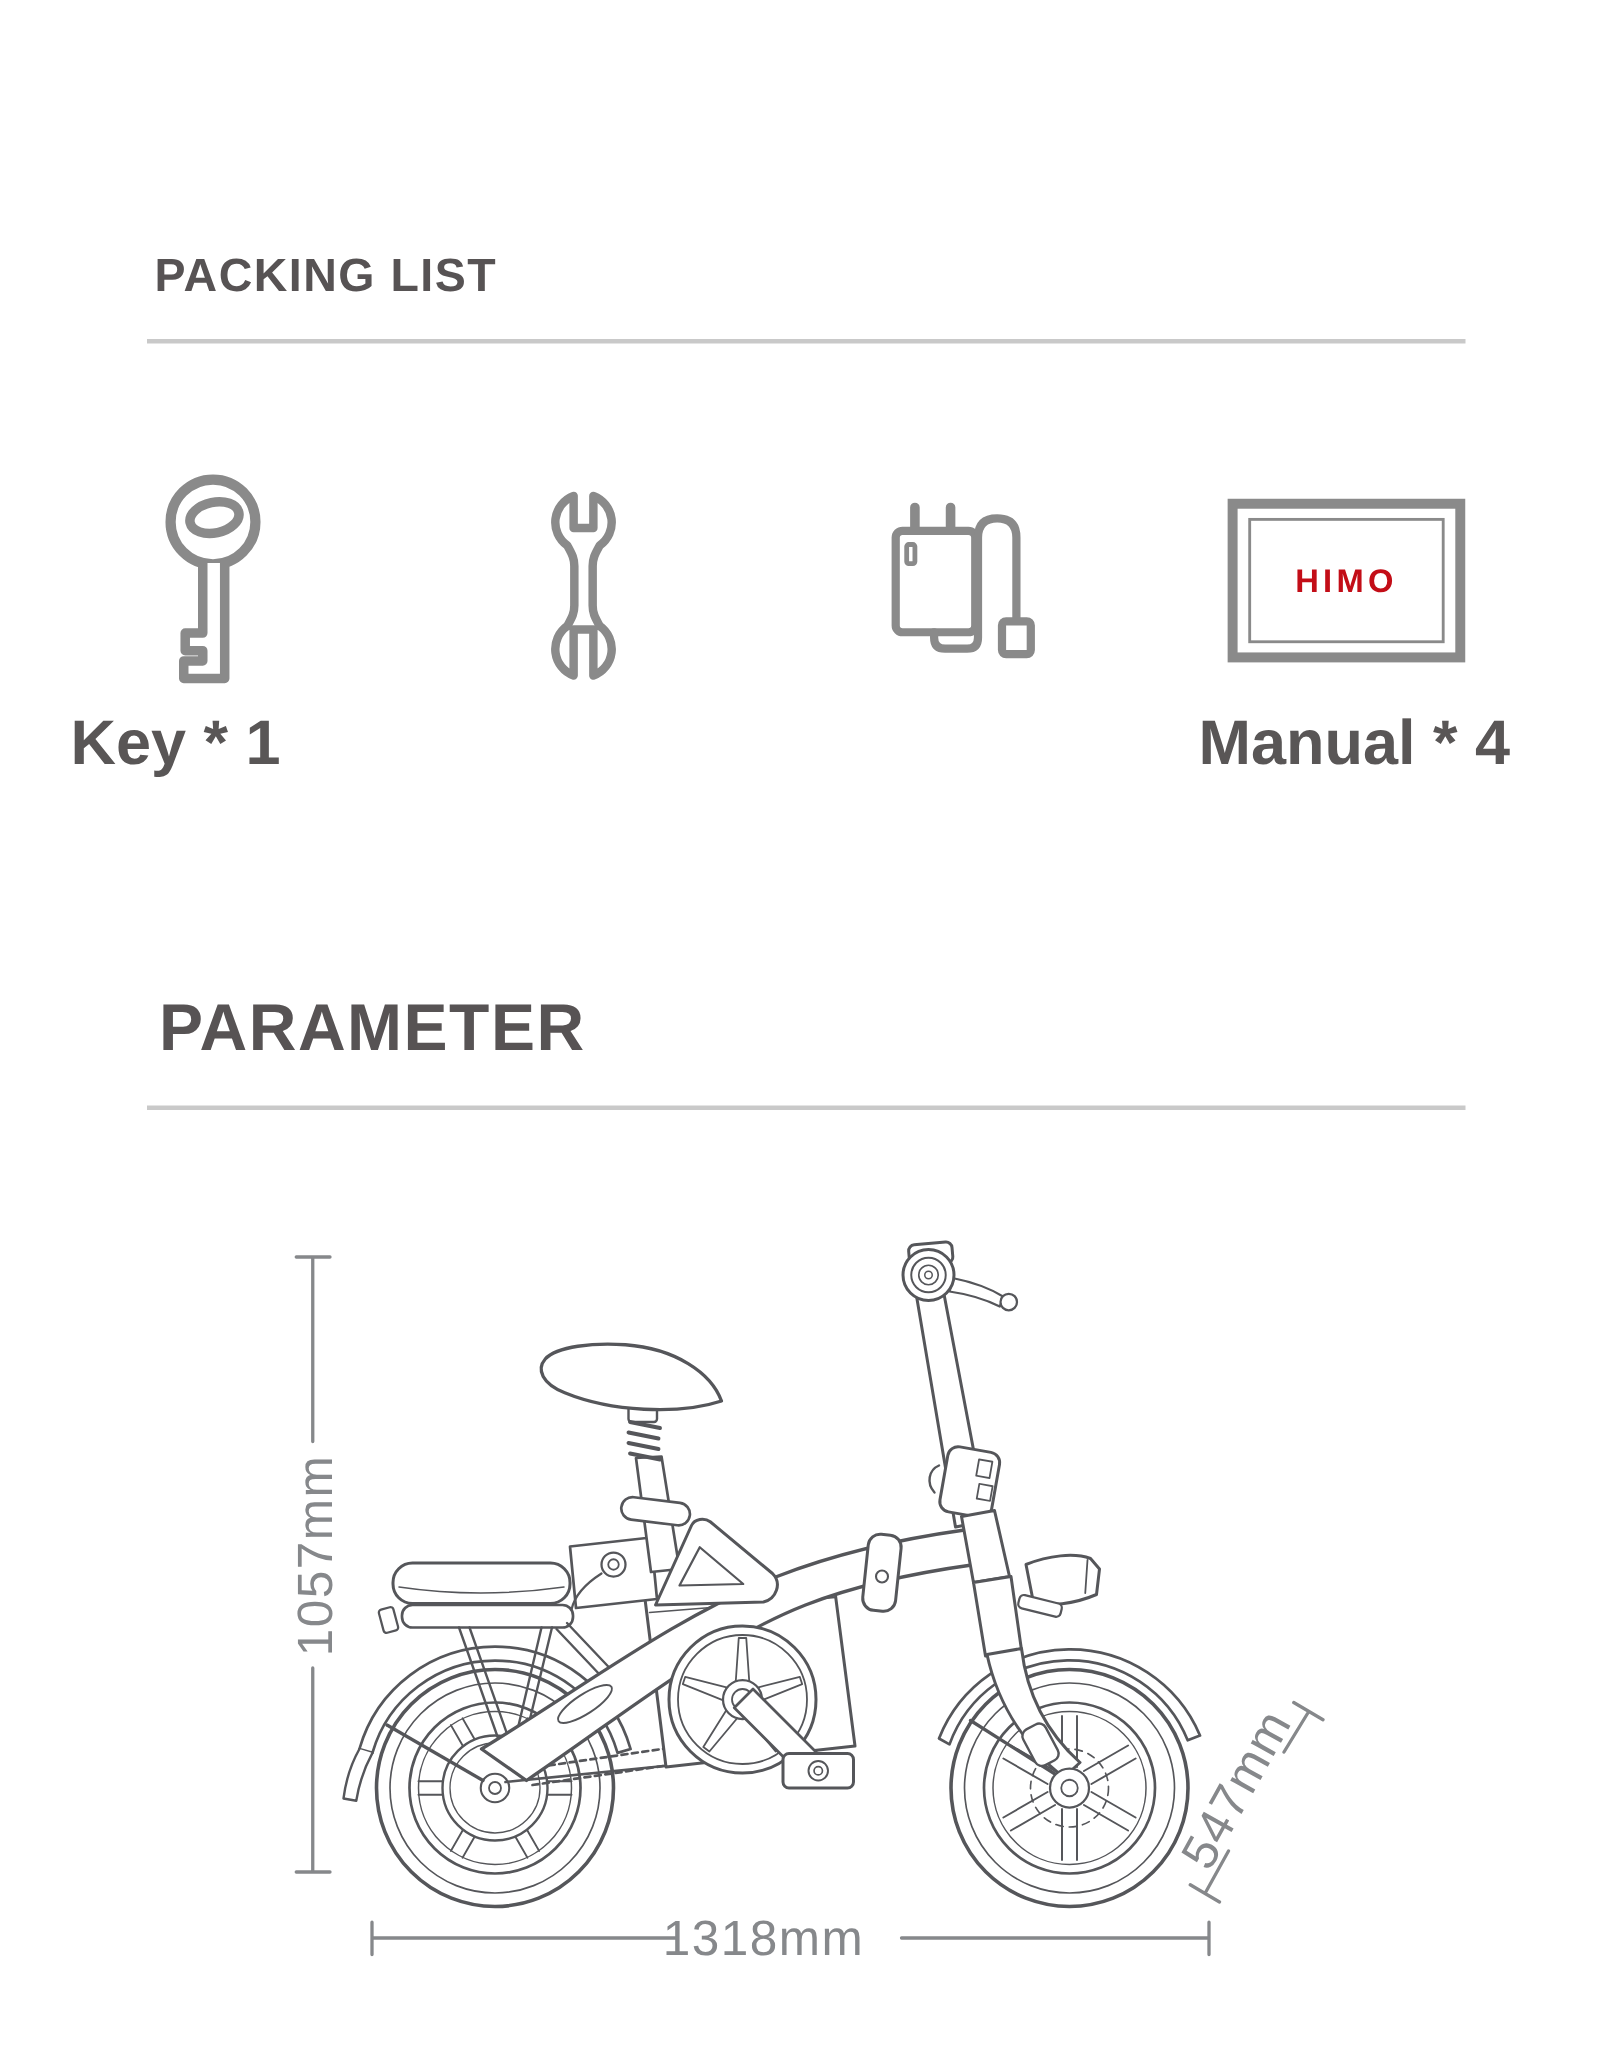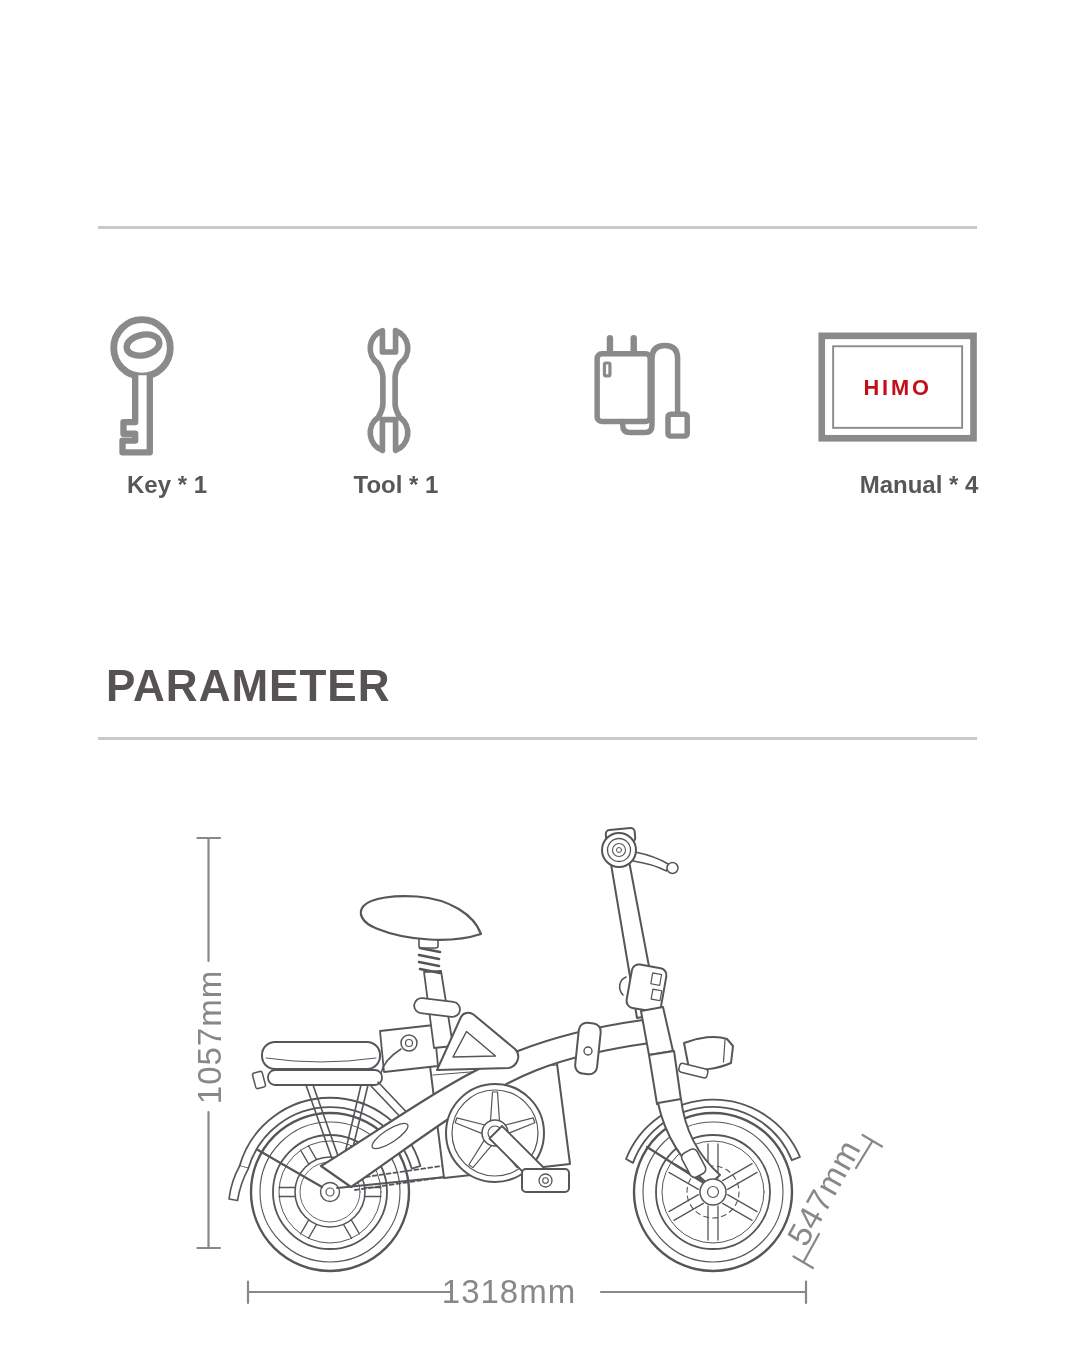--- a/index.html
+++ b/index.html
@@ -25,36 +25,37 @@
   }
   .rule-1{top:226px;}
   .rule-2{top:737px;}
   .icon{position:absolute;}
   .icon-key{left:103px;top:312px;}
   .icon-wrench{left:356px;top:320px;}
   .icon-charger{left:588px;top:330px;}
   .icon-manual{left:817px;top:331px;}
   .item-label{
     position:absolute;top:471px;width:240px;
-    text-align:center;
-    font-size:24px;font-weight:bold;color:#595656;
+    text-align:left;
+    font-size:42px;font-weight:bold;color:#595656;
     white-space:nowrap;
   }
   .label-key{left:47px;}
   .label-tool{left:276px;}
   .label-charger{left:539px;}
   .label-manual{left:799px;}
   .diagram{position:absolute;left:95px;top:812px;}
   svg text{font-family:"Liberation Sans", sans-serif;}
 </style>
 </head>
 <body>
 
 <div class="canvas">
 
+  <div class="section-title title-packing">PACKING LIST</div>
   <div class="rule rule-1"></div>
 
   <svg class="icon icon-key" width="78" height="148" viewBox="0 0 80 150">
     <g fill="#ffffff" stroke="#8a8a8a" stroke-linejoin="round" stroke-linecap="round">
       <circle cx="40" cy="36" r="29" stroke-width="7"></circle>
       <path d="M 33 64 L 33 112 L 21 112 L 21 124 L 33 124 L 33 131 L 20 131 L 20 143 L 48 143 L 48 64" stroke-width="6.5"></path>
       <ellipse cx="41" cy="33" rx="17" ry="10.5" transform="rotate(-12 41 33)" stroke-width="6.5"></ellipse>
     </g>
   </svg>
 
@@ -75,21 +76,20 @@
     </g>
   </svg>
 
   <svg class="icon icon-manual" width="166" height="114" viewBox="0 0 175 120">
     <rect x="5" y="5" width="160" height="108" fill="#ffffff" stroke="#8a8a8a" stroke-width="7"></rect>
     <rect x="17" y="16" width="136" height="86" fill="#ffffff" stroke="#8a8a8a" stroke-width="2"></rect>
     <text x="85" y="67" text-anchor="middle" font-size="23" font-weight="bold" letter-spacing="3" fill="#c30d17">HIMO</text>
   </svg>
 
   <div class="item-label label-key">Key * 1</div>
-  <div class="item-label label-tool">Tool * 1</div>
   <div class="item-label label-manual">Manual * 4</div>
 
   <div class="section-title title-parameter">PARAMETER</div>
   <div class="rule rule-2"></div>
 
   <svg class="diagram" width="800" height="505" viewBox="95 812 800 505">
     <defs>
       <path id="rsp" d="M365 1187.5 H381 M365 1196.5 H381"></path>
       <path id="fsp" d="M727 1187 H761 M727 1197 H761"></path>
       <path id="arm" d="M490.5 1121 L499.5 1121 L497.5 1092 L492.5 1092 Z"></path>

